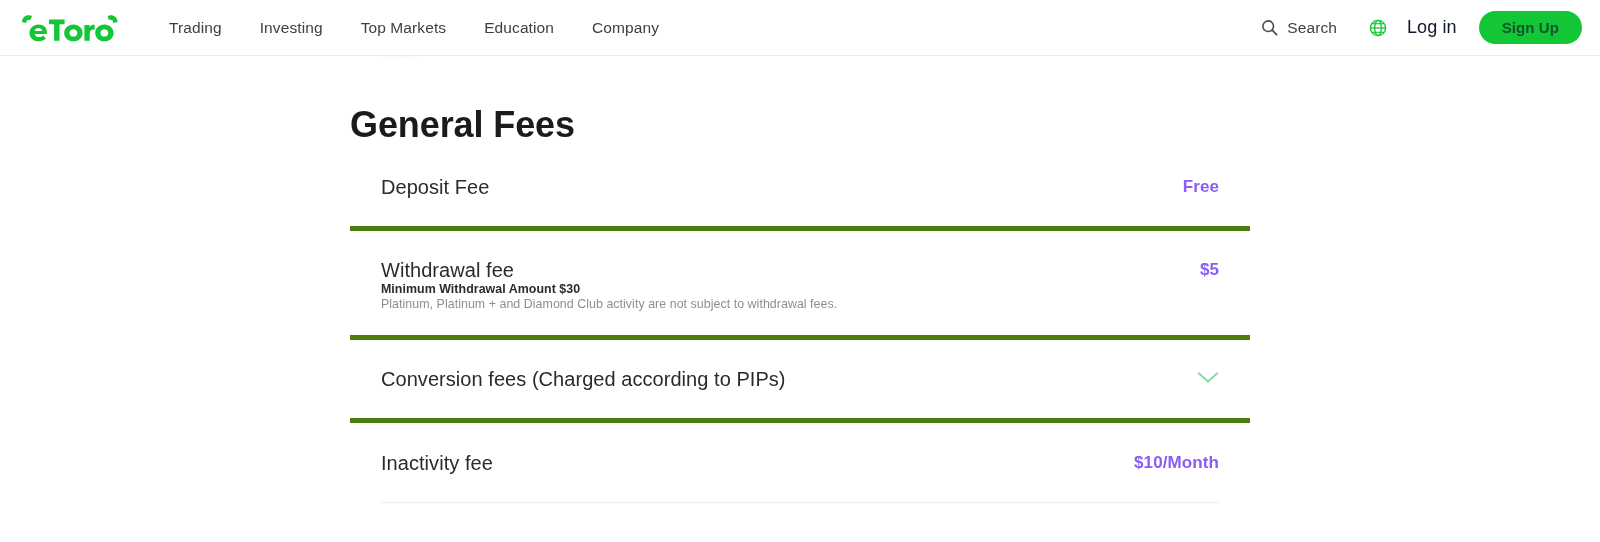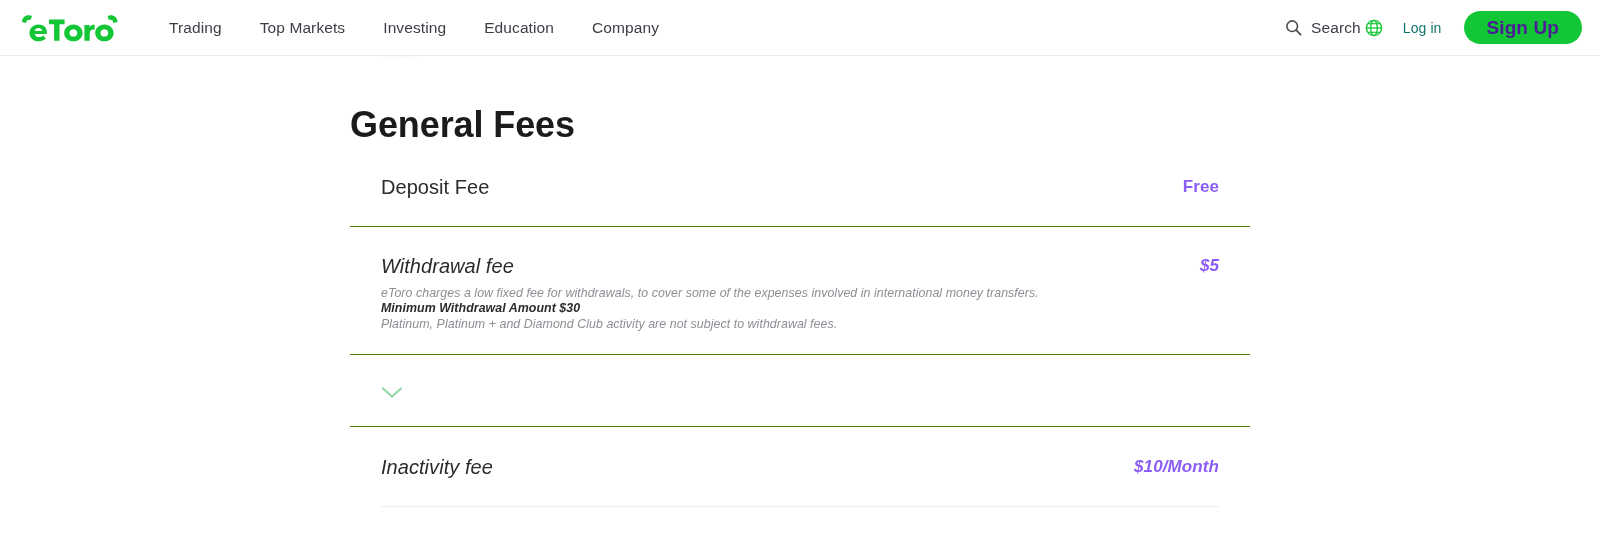--- a/index.html
+++ b/index.html
@@ -86,49 +86,49 @@
     display: flex;
     align-items: center;
     height: 56px;
     padding-right: 18px;
   }
 
   .search-box {
     display: flex;
     gap: 9px;
     cursor: pointer;
-    margin-right: 4px;
+    margin-right: 32px;
   }
   .search-box .lbl {
     font-size: 15.5px;
     color: #3b3f45;
     letter-spacing: .1px;
   }
   .icon-search svg { display: block; }
 
   .globe-btn {
     display: flex;
     align-items: center;
     cursor: pointer;
     margin-right: 20px;
   }
   .globe-btn svg { display: block; }
 
   .login-link {
-    font-size: 14px;
-    color: #0f766e;
+    font-size: 18px;
+    color: #0f172a;
     cursor: pointer;
     margin-right: 22px;
     letter-spacing: .1px;
   }
 
   .signup-btn {
     background: #13c636;
-    color: #4c1d95;
-    font-size: 19px;
+    color: #14532d;
+    font-size: 15px;
     font-weight: 700;
     border: none;
     border-radius: 999px;
     height: 33px;
     padding: 0 23px;
     cursor: pointer;
     font-family: "Liberation Sans", sans-serif;
     letter-spacing: .1px;
     white-space: nowrap;
   }
@@ -155,21 +155,21 @@
     color: #1b1b1b;
     margin-top: 48px;
     letter-spacing: -0.1px;
   }
 
   .fee-row {
     margin-top: 0;
     padding: 0 31px;
     position: relative;
   }
-  .fee-row + .fee-row { border-top: 1px solid #4d7c0f; font-style: italic; }
+  .fee-row + .fee-row { border-top: 5px solid #4d7c0f; }
 
   .fee-head {
     display: flex;
     align-items: flex-start;
     justify-content: space-between;
     gap: 24px;
   }
 
   .fee-name {
     font-size: 20px;
@@ -251,22 +251,22 @@
 
           <path d="M86.4 13.5c-5.2 0-9.2 3.6-9.2 8.4 0 4.8 4 8.4 9.2 8.4 5.2 0 9.2-3.6 9.2-8.4 0-4.8-4-8.4-9.2-8.4z m0 12.1c-2.2 0-3.9-1.6-3.9-3.7 0-2.1 1.7-3.7 3.9-3.7 2.2 0 3.9 1.6 3.9 3.7 0 2.1-1.7 3.7-3.9 3.7z"></path>
 
           <path d="M99.5 11 C99.5 6, 94.5 3, 89.5 5 L91 9 C93.5 8.2, 95.5 9.4, 95.1 12 Z"></path>
         </g>
       </svg>
     </div>
 
     <nav class="nav">
       <div class="nav-item">Trading</div>
+      <div class="nav-item">Investing</div>
       <div class="nav-item">Top Markets</div>
-      <div class="nav-item">Investing</div>
       <div class="nav-item">Education</div>
       <div class="nav-item">Company</div>
     </nav>
 
     <div class="header-right">
 
       <div class="search-box">
         <span class="icon-search">
           <svg width="17" height="17" viewBox="0 0 17 17">
             <circle cx="7.2" cy="7.2" r="5.3" fill="none" stroke="#4a4e54" stroke-width="1.6"></circle>
@@ -304,27 +304,27 @@
           <div class="fee-name">Deposit Fee</div>
           <div class="fee-value">Free</div>
         </div>
       </div>
 
       <div class="fee-row row-withdrawal">
         <div class="fee-head">
           <div class="fee-name">Withdrawal fee</div>
           <div class="fee-value">$5</div>
         </div>
-        <div class="fee-note">eToro charges a low fixed fee for withdrawals, to cover some of the expenses involved in international money transfers.</div>
         <div class="fee-note strong">Minimum Withdrawal Amount $30</div>
         <div class="fee-note last">Platinum, Platinum + and Diamond Club activity are not subject to withdrawal fees.</div>
       </div>
 
       <div class="fee-row row-conversion">
         <div class="fee-head">
+          <div class="fee-name">Conversion fees (Charged according to PIPs)</div>
           <div class="chevron">
             <span>
               <svg width="22" height="13" viewBox="0 0 22 13">
                 <polyline points="2,2.5 11,10.5 20,2.5" fill="none" stroke="#8fd9a8" stroke-width="2.2" stroke-linecap="round" stroke-linejoin="round"></polyline>
               </svg>
             </span>
           </div>
         </div>
       </div>
 

